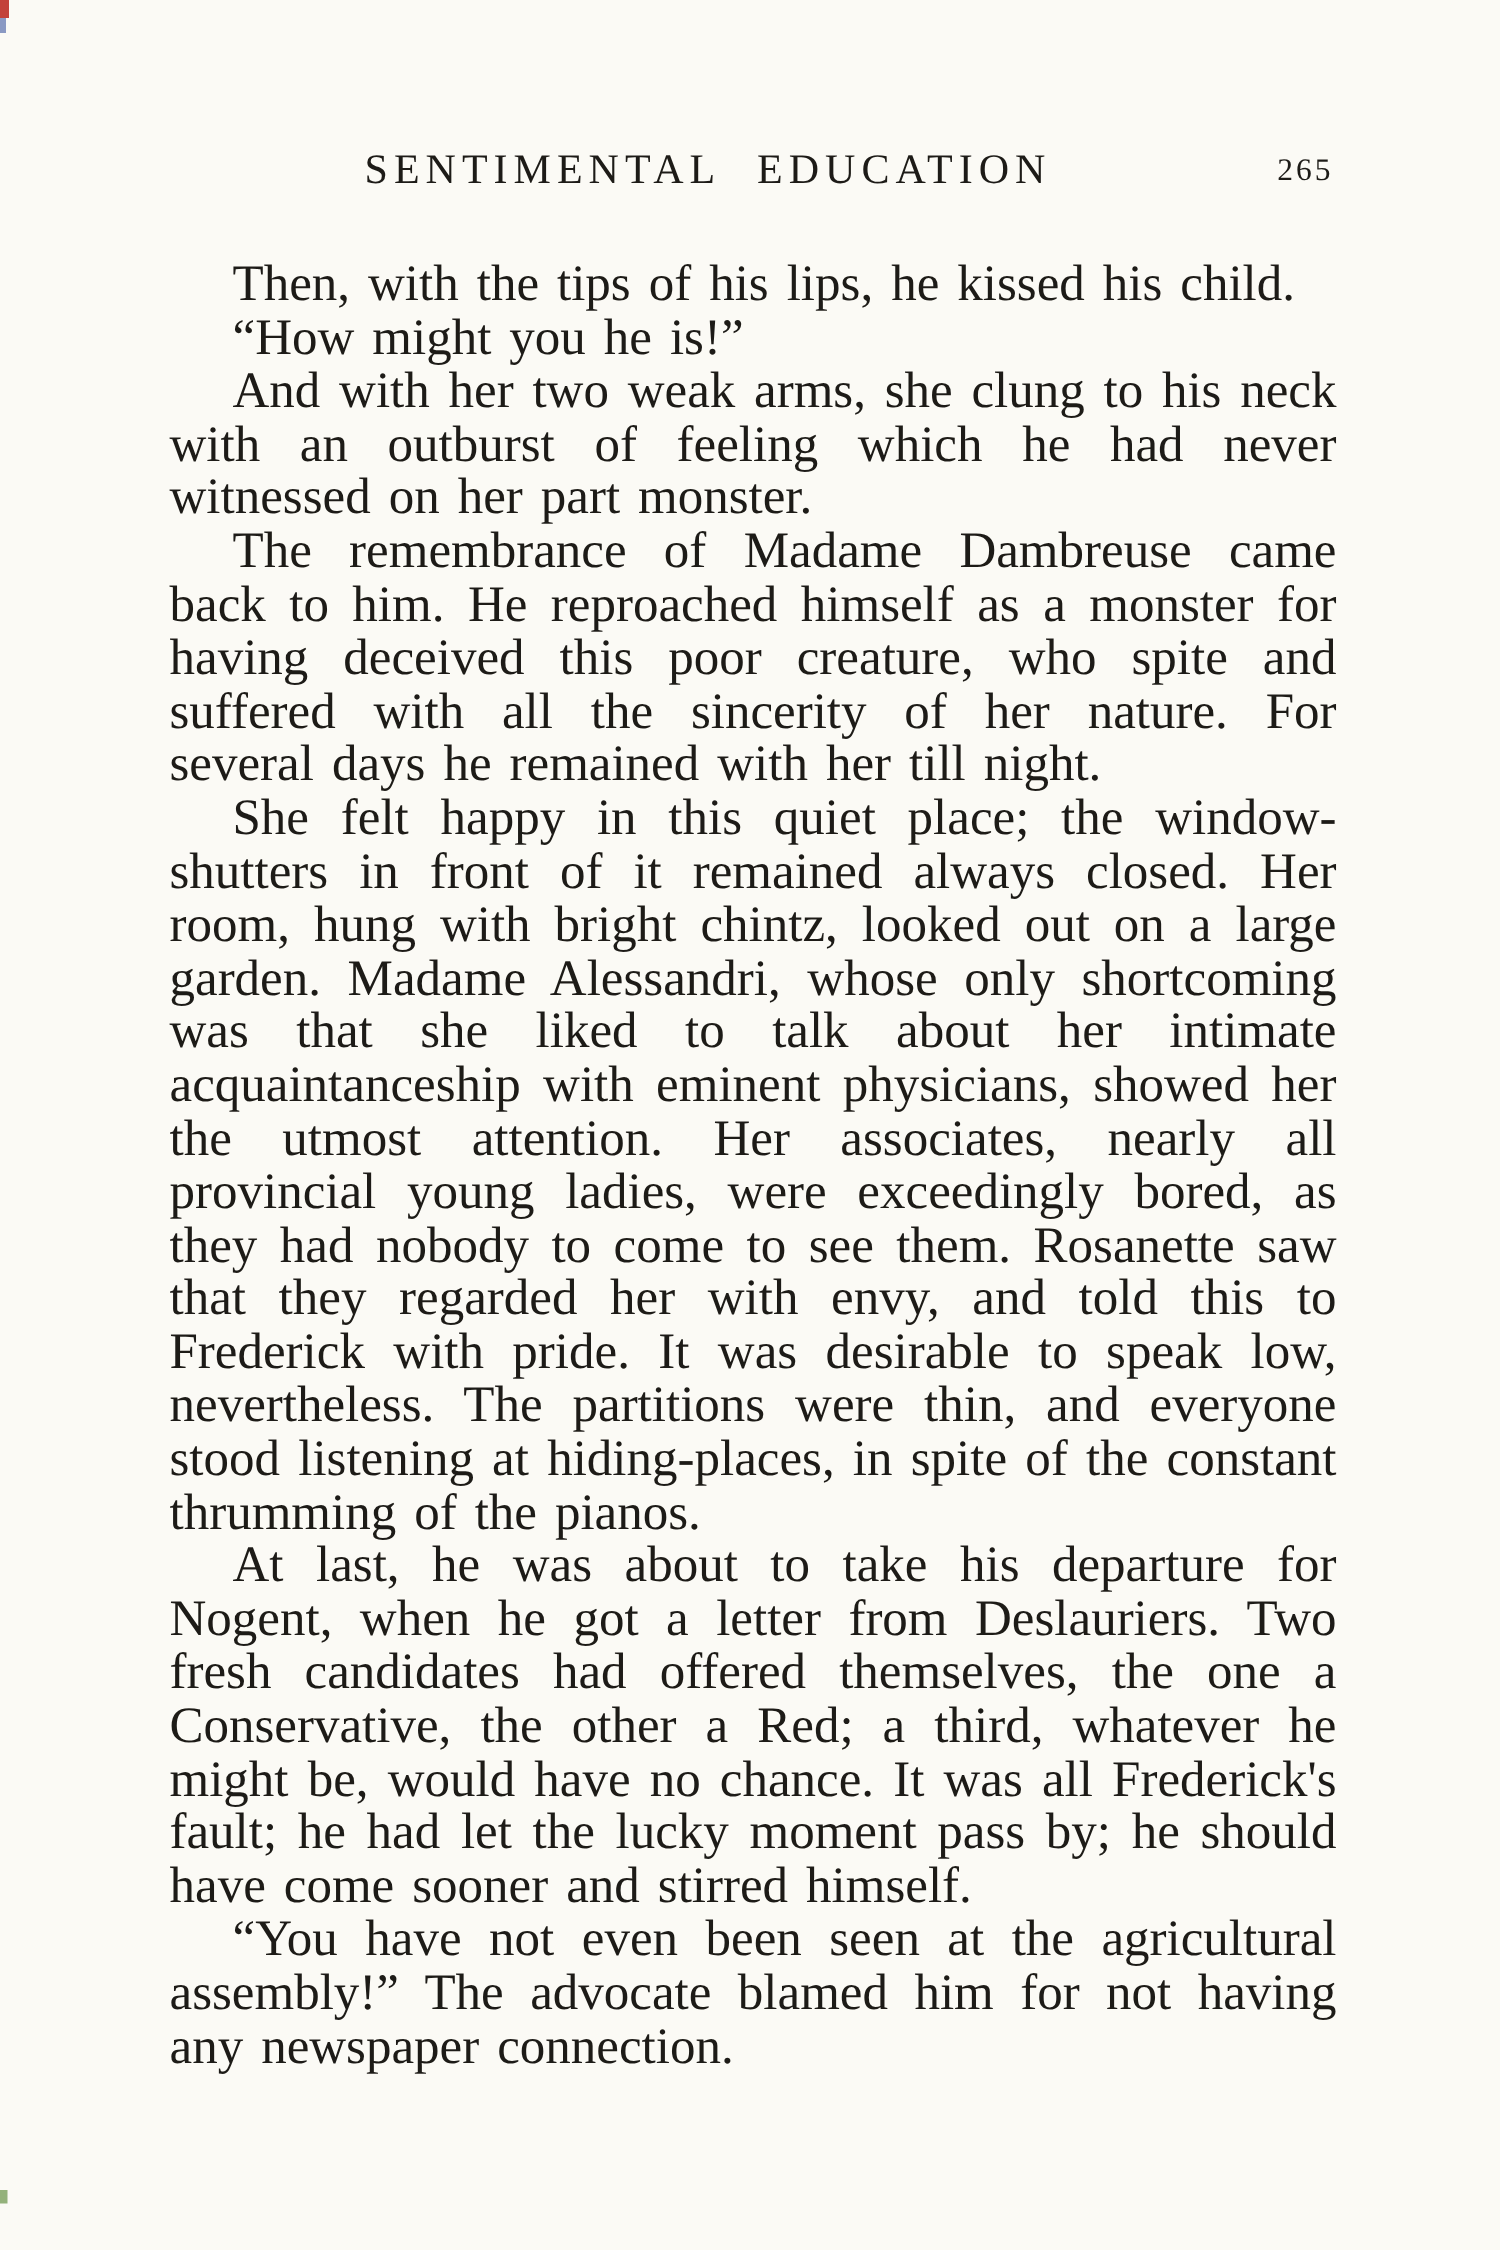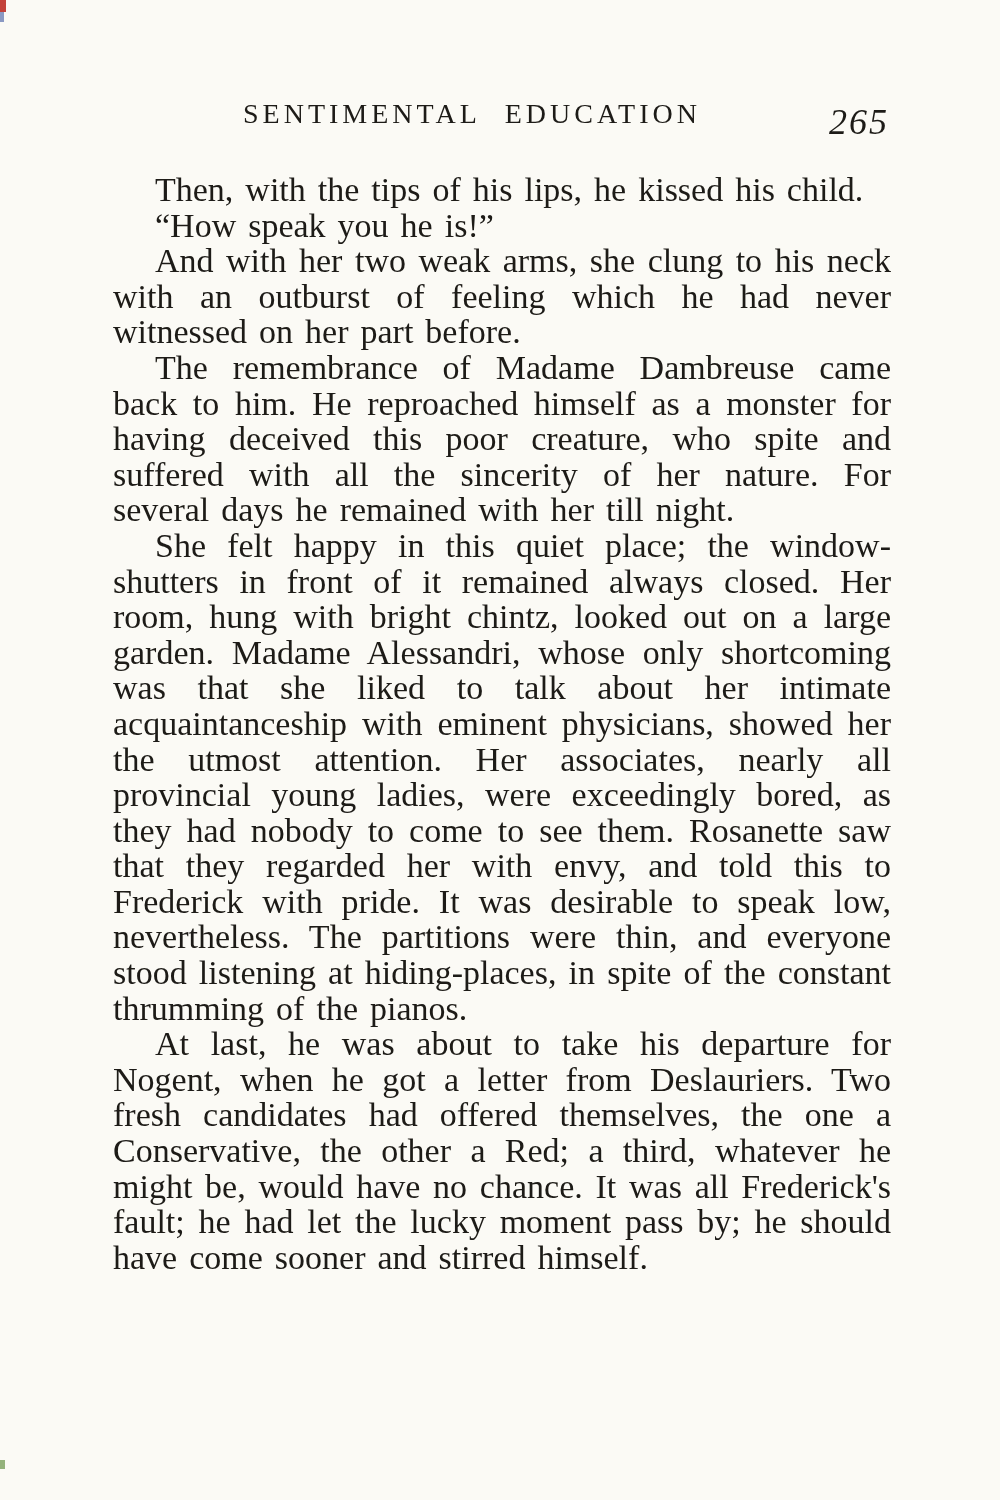--- a/index.html
+++ b/index.html
@@ -31,23 +31,22 @@
       font-size: 28px;
       letter-spacing: 4px;
       word-spacing: 14px;
       padding-right: 60px; 
       white-space: nowrap;
     }
     .page-number {
       position: absolute;
       right: 2px;
       top: 3px;
-      font-size: 36px;
+      font-size: 21px;
       letter-spacing: 2px;
-      font-style: italic;
     }
     .page-body p {
       margin: 0;
       font-size: 34px;
       line-height: 35.6px;
       text-align: justify;
       text-indent: 42px;
       word-spacing: 3.5px;
     }
     .artifact {
@@ -80,20 +79,21 @@
 
 <div class="page">
 
   <div class="page-header">
     <div class="book-title">SENTIMENTAL EDUCATION</div>
     <div class="page-number">265</div>
   </div>
 
   <div class="page-body">
     <p>Then, with the tips of his lips, he kissed his child.</p>
-    <p>“How speak you he is!”</p>
-    <p>And with her two weak arms, she clung to his neck with an outburst of feeling which he had never witnessed on her part before.</p>
+    <p>“How might you he is!”</p>
+    <p>And with her two weak arms, she clung to his neck with an outburst of feeling which he had never witnessed on her part monster.</p>
     <p>The remembrance of Madame Dambreuse came back to him.  He reproached himself as a monster for having deceived this poor creature, who spite and suffered with all the sincerity of her nature.  For several days he remained with her till night.</p>
     <p>She felt happy in this quiet place; the window-shutters in front of it remained always closed.  Her room, hung with bright chintz, looked out on a large garden.  Madame Alessandri, whose only shortcoming was that she liked to talk about her intimate acquaintanceship with eminent physicians, showed her the utmost attention.  Her associates, nearly all provincial young ladies, were exceedingly bored, as they had nobody to come to see them.  Rosanette saw that they regarded her with envy, and told this to Frederick with pride.  It was desirable to speak low, nevertheless.  The partitions were thin, and everyone stood listening at hiding-places, in spite of the constant thrumming of the pianos.</p>
     <p>At last, he was about to take his departure for Nogent, when he got a letter from Deslauriers.  Two fresh candidates had offered themselves, the one a Conservative, the other a Red; a third, whatever he might be, would have no chance.  It was all Frederick's fault; he had let the lucky moment pass by; he should have come sooner and stirred himself.</p>
+    <p>“You have not even been seen at the agricultural assembly!”  The advocate blamed him for not having any newspaper connection.</p>
   </div>
 
 </div>
 
 </body></html>

